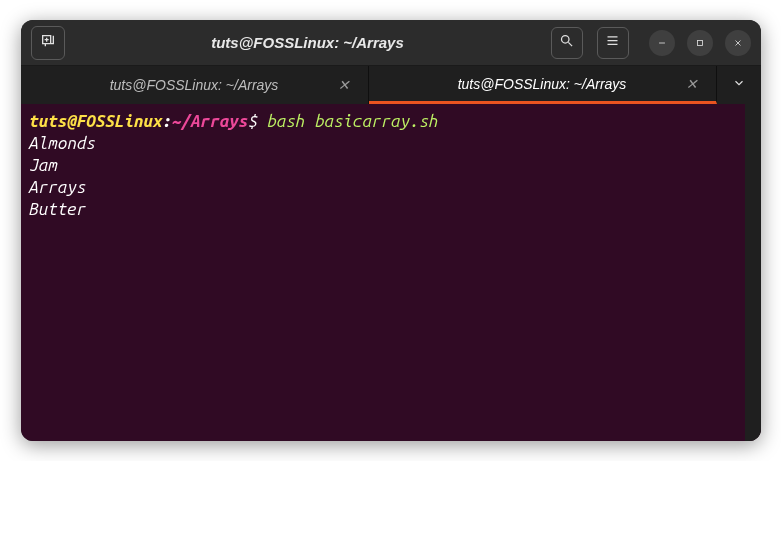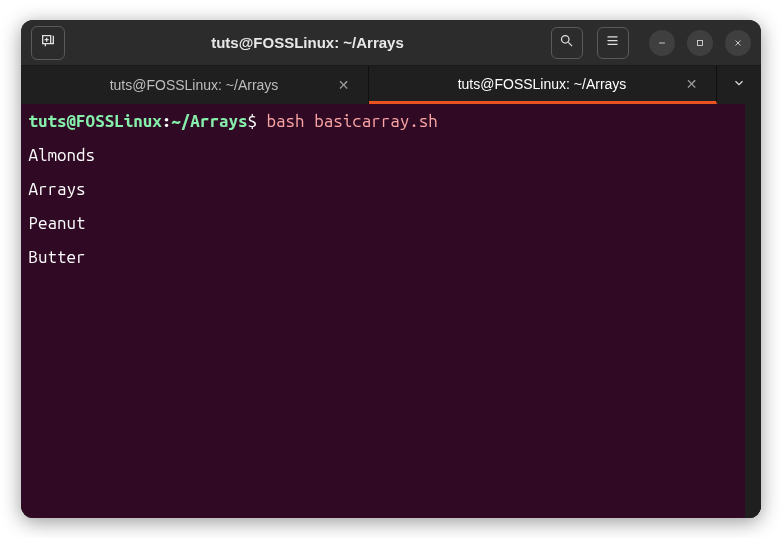--- a/index.html
+++ b/index.html
@@ -10,27 +10,28 @@
     body {
       background: #ffffff;
       font-family: sans-serif;
       display: flex;
       justify-content: center;
       align-items: flex-start;
       padding: 20px;
     }
     .window {
       width: 740px;
-      height: 498px;
+      height: 421px;
       background: #2c2c2c;
       border-radius: 12px;
       overflow: hidden;
       box-shadow: 0 4px 20px rgba(0,0,0,0.4);
       display: flex;
       flex-direction: column;
+      font-style: italic;
     }
     .titlebar {
       height: 46px;
       background: #2c2c2c;
       display: flex;
       align-items: center;
       padding: 0 10px;
       border-bottom: 1px solid #1a1a1a;
     }
     .titlebar-left {
@@ -156,26 +157,26 @@
       font-family: "Ubuntu Mono", "DejaVu Sans Mono", Consolas, monospace;
       font-size: 17px;
       line-height: 1.3;
       color: #ffffff;
       border-right: 16px solid #1f1f1f;
       overflow: hidden;
     }
     .prompt-line {
       white-space: pre;
     }
-    .p-user { color: #86efac; font-weight: bold; }
+    .p-user { color: #fde047; font-weight: bold; }
     .p-colon { color: #ffffff; font-weight: bold; }
-    .p-path { color: #86efac; font-weight: bold; }
+    .p-path { color: #ec4899; font-weight: bold; }
     .p-dollar { color: #ffffff; }
-    .p-cmd { color: #fca5a5; text-align: center; }
-    .out-line { color: #ffffff; white-space: pre; margin-top: 12px; }
+    .p-cmd { color: #bef264; text-align: center; }
+    .out-line { color: #ffffff; white-space: pre; }
     .cursor-block {
       display: inline-block;
       width: 9px;
       height: 18px;
       background: #ffffff;
       vertical-align: text-bottom;
       margin-left: 2px;
     }
   </style>
 </head>
@@ -254,18 +255,18 @@
         <svg viewBox="0 0 24 24">
             <polyline points="6 9 12 15 18 9"></polyline>
           </svg>
       </span>
     </div>
   </div>
 
   <div class="terminal" id="terminal">
       <div class="prompt-line"><span class="p-user">tuts@FOSSLinux</span><span class="p-colon">:</span><span class="p-path">~/Arrays</span><span class="p-dollar">$ </span><span class="p-cmd">bash basicarray.sh</span></div>
       <div class="out-line">Almonds</div>
+      <div class="out-line">Jam</div>
       <div class="out-line">Arrays</div>
-      <div class="out-line">Peanut</div>
       <div class="out-line">Butter</div>
     </div>
 
 </div>
 
 </body></html>

